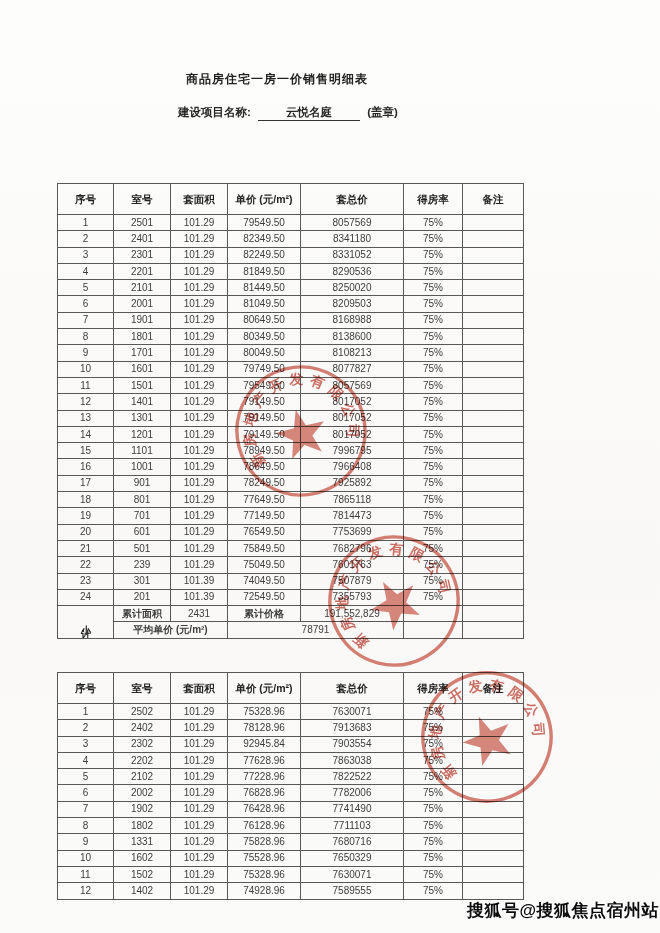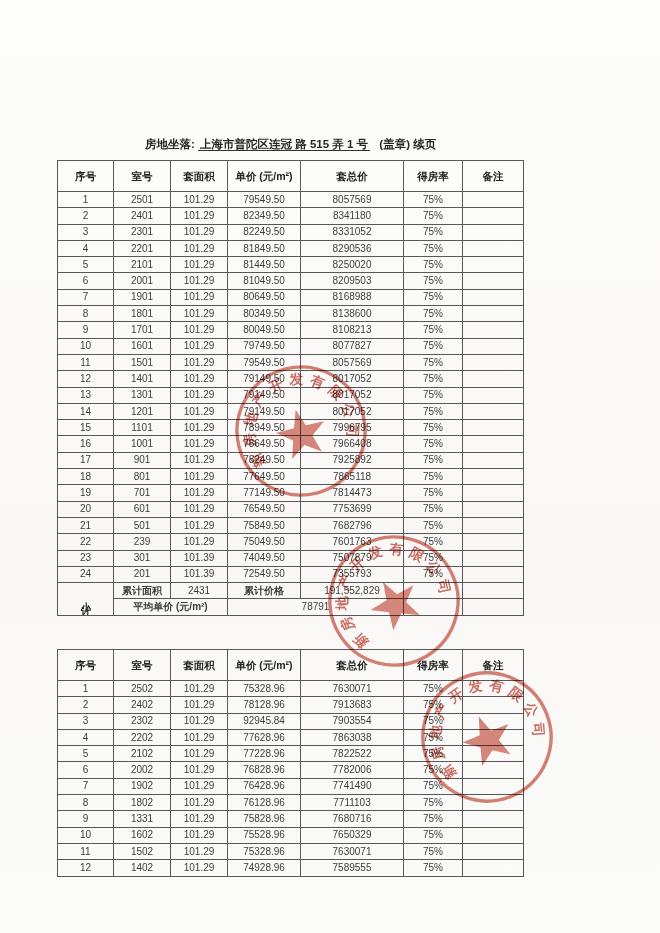--- a/index.html
+++ b/index.html
@@ -23,20 +23,21 @@
     display:inline-block;border-bottom:1.5px solid #333;
     padding:0 28px;margin:0 4px;text-align:center;
   }
   .uline{border-bottom:1.5px solid #333;padding:0 2px;}
   .suffix{margin-left:6px;}
 
   table.price{
     position:absolute;left:57px;width:466px;
     border-collapse:collapse;table-layout:fixed;
     background:transparent;
+    margin-top:23px;
   }
   .t1{top:160px;}
   .t2{top:649px;}
   table.price th,table.price td{
     border:1px solid #585858;
     text-align:center;vertical-align:middle;
     font-size:10px;line-height:12px;color:#3c3c3c;
     padding:0;overflow:hidden;
   }
   table.price{border:1.5px solid #3f3f3f;}
@@ -66,27 +67,28 @@
     font-size:17px;font-weight:bold;color:#0c0c0c;letter-spacing:.5px;
     text-shadow:1px 0 0 #fff,-1px 0 0 #fff,0 1px 0 #fff,0 -1px 0 #fff,1px 1px 0 #fff,-1px -1px 0 #fff;
     white-space:nowrap;
   }
 </style>
 </head>
 <body>
 
 <div class="page">
 
-
-
-  <div class="loc-line loc1">
-    <span>房地坐落:</span>
-    <span class="uline">上海市普陀区连冠 路 515 弄 1 号</span>
-    <span class="suffix">(盖章) 续页</span>
+  <div class="doc-title">商品房住宅一房一价销售明细表</div>
+
+  <div class="project-line">
+    <span>建设项目名称:</span>
+    <span class="ufield">云悦名庭</span>
+    <span>(盖章)</span>
   </div>
+
 
   <table class="price t1">
     <colgroup>
       <col style="width:56px">
         <col style="width:57px">
         <col style="width:57px">
       <col style="width:73px">
         <col style="width:103px">
         <col style="width:59px">
         <col style="width:61px">
@@ -491,13 +493,14 @@
   </div>
   <div class="stamp st3">
     <svg viewBox="0 0 140 140">
       <circle cx="70" cy="70" r="64" fill="none" stroke="#c8503f" stroke-width="3.4" stroke-opacity="0.9"></circle>
       <path id="arc3" d="M 36.8,103.2 A 47,47 0 1 1 103.2,103.2" fill="none"></path>
       <text class="ringtext"><textPath href="#arc3" startOffset="50%" text-anchor="middle">新房地产开发有限公司</textPath></text>
       <polygon points="70,48 76.1,65.6 94.7,66 79.9,77.2 85.3,95 70,84.4 54.7,95 60.1,77.2 45.3,66 63.9,65.6" fill="#c8503f" fill-opacity="0.85"></polygon>
     </svg>
   </div>
 
+  <div class="watermark">搜狐号@搜狐焦点宿州站</div>
 </div>
 
 </body></html>

